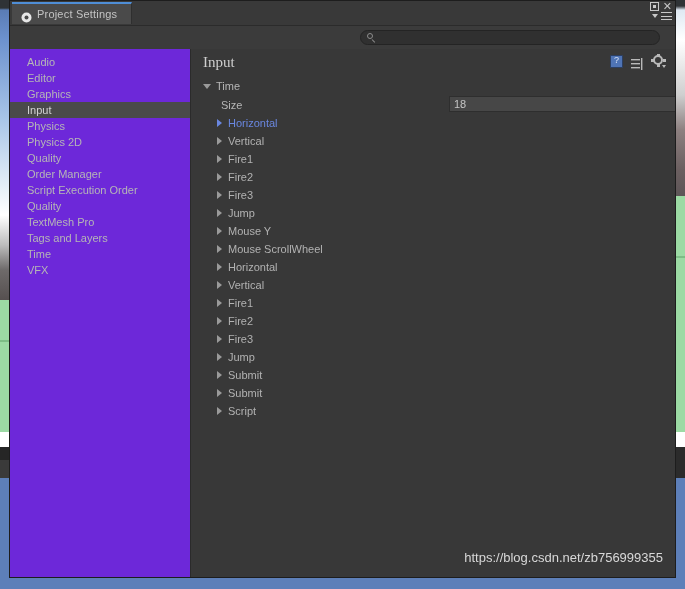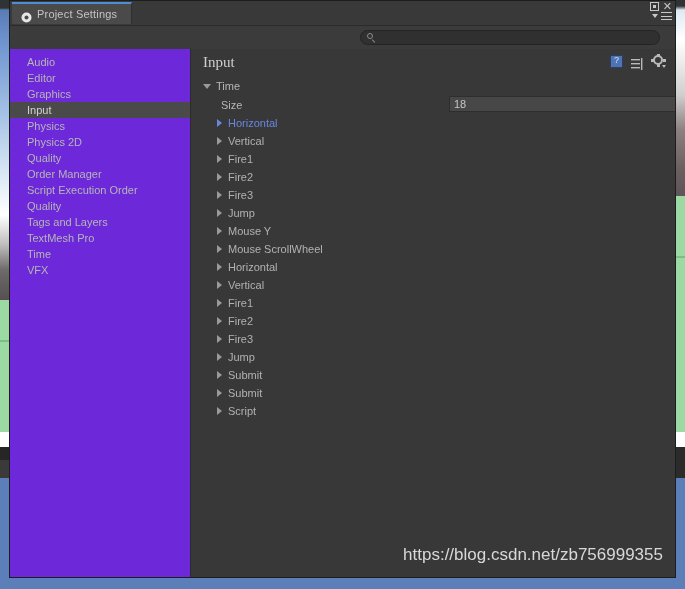--- a/index.html
+++ b/index.html
@@ -418,21 +418,21 @@
     height: 18px;
   }
   .axis-row .axis-label { color: #b2b2b2; }
   .axis-row.selected .axis-label { color: #6a87e0; }
 
   
   .watermark {
     position: absolute;
     right: 12px;
     bottom: 12px;
-    font-size: 17px;
+    font-size: 13px;
     color: #d8d8d8;
     font-family: "Liberation Sans", sans-serif;
   }
 </style>
 </head>
 <body>
 
 <div id="root">
 
   <div class="bg-left-gradient"></div>
@@ -493,22 +493,22 @@
         <div class="side-item"><span>Audio</span></div>
         <div class="side-item"><span>Editor</span></div>
         <div class="side-item"><span>Graphics</span></div>
         <div class="side-item selected"><span>Input</span></div>
         <div class="side-item"><span>Physics</span></div>
         <div class="side-item"><span>Physics 2D</span></div>
         <div class="side-item"><span>Quality</span></div>
         <div class="side-item"><span>Order Manager</span></div>
         <div class="side-item"><span>Script Execution Order</span></div>
         <div class="side-item"><span>Quality</span></div>
+        <div class="side-item"><span>TextMesh Pro</span></div>
         <div class="side-item"><span>Tags and Layers</span></div>
-        <div class="side-item"><span>TextMesh Pro</span></div>
         <div class="side-item"><span>Time</span></div>
         <div class="side-item"><span>VFX</span></div>
       </div>
 
       <div class="main">
 
         <div class="main-header">
           <div class="main-title">Input</div>
           <div class="main-icons">
             <span class="icon-help"></span>

